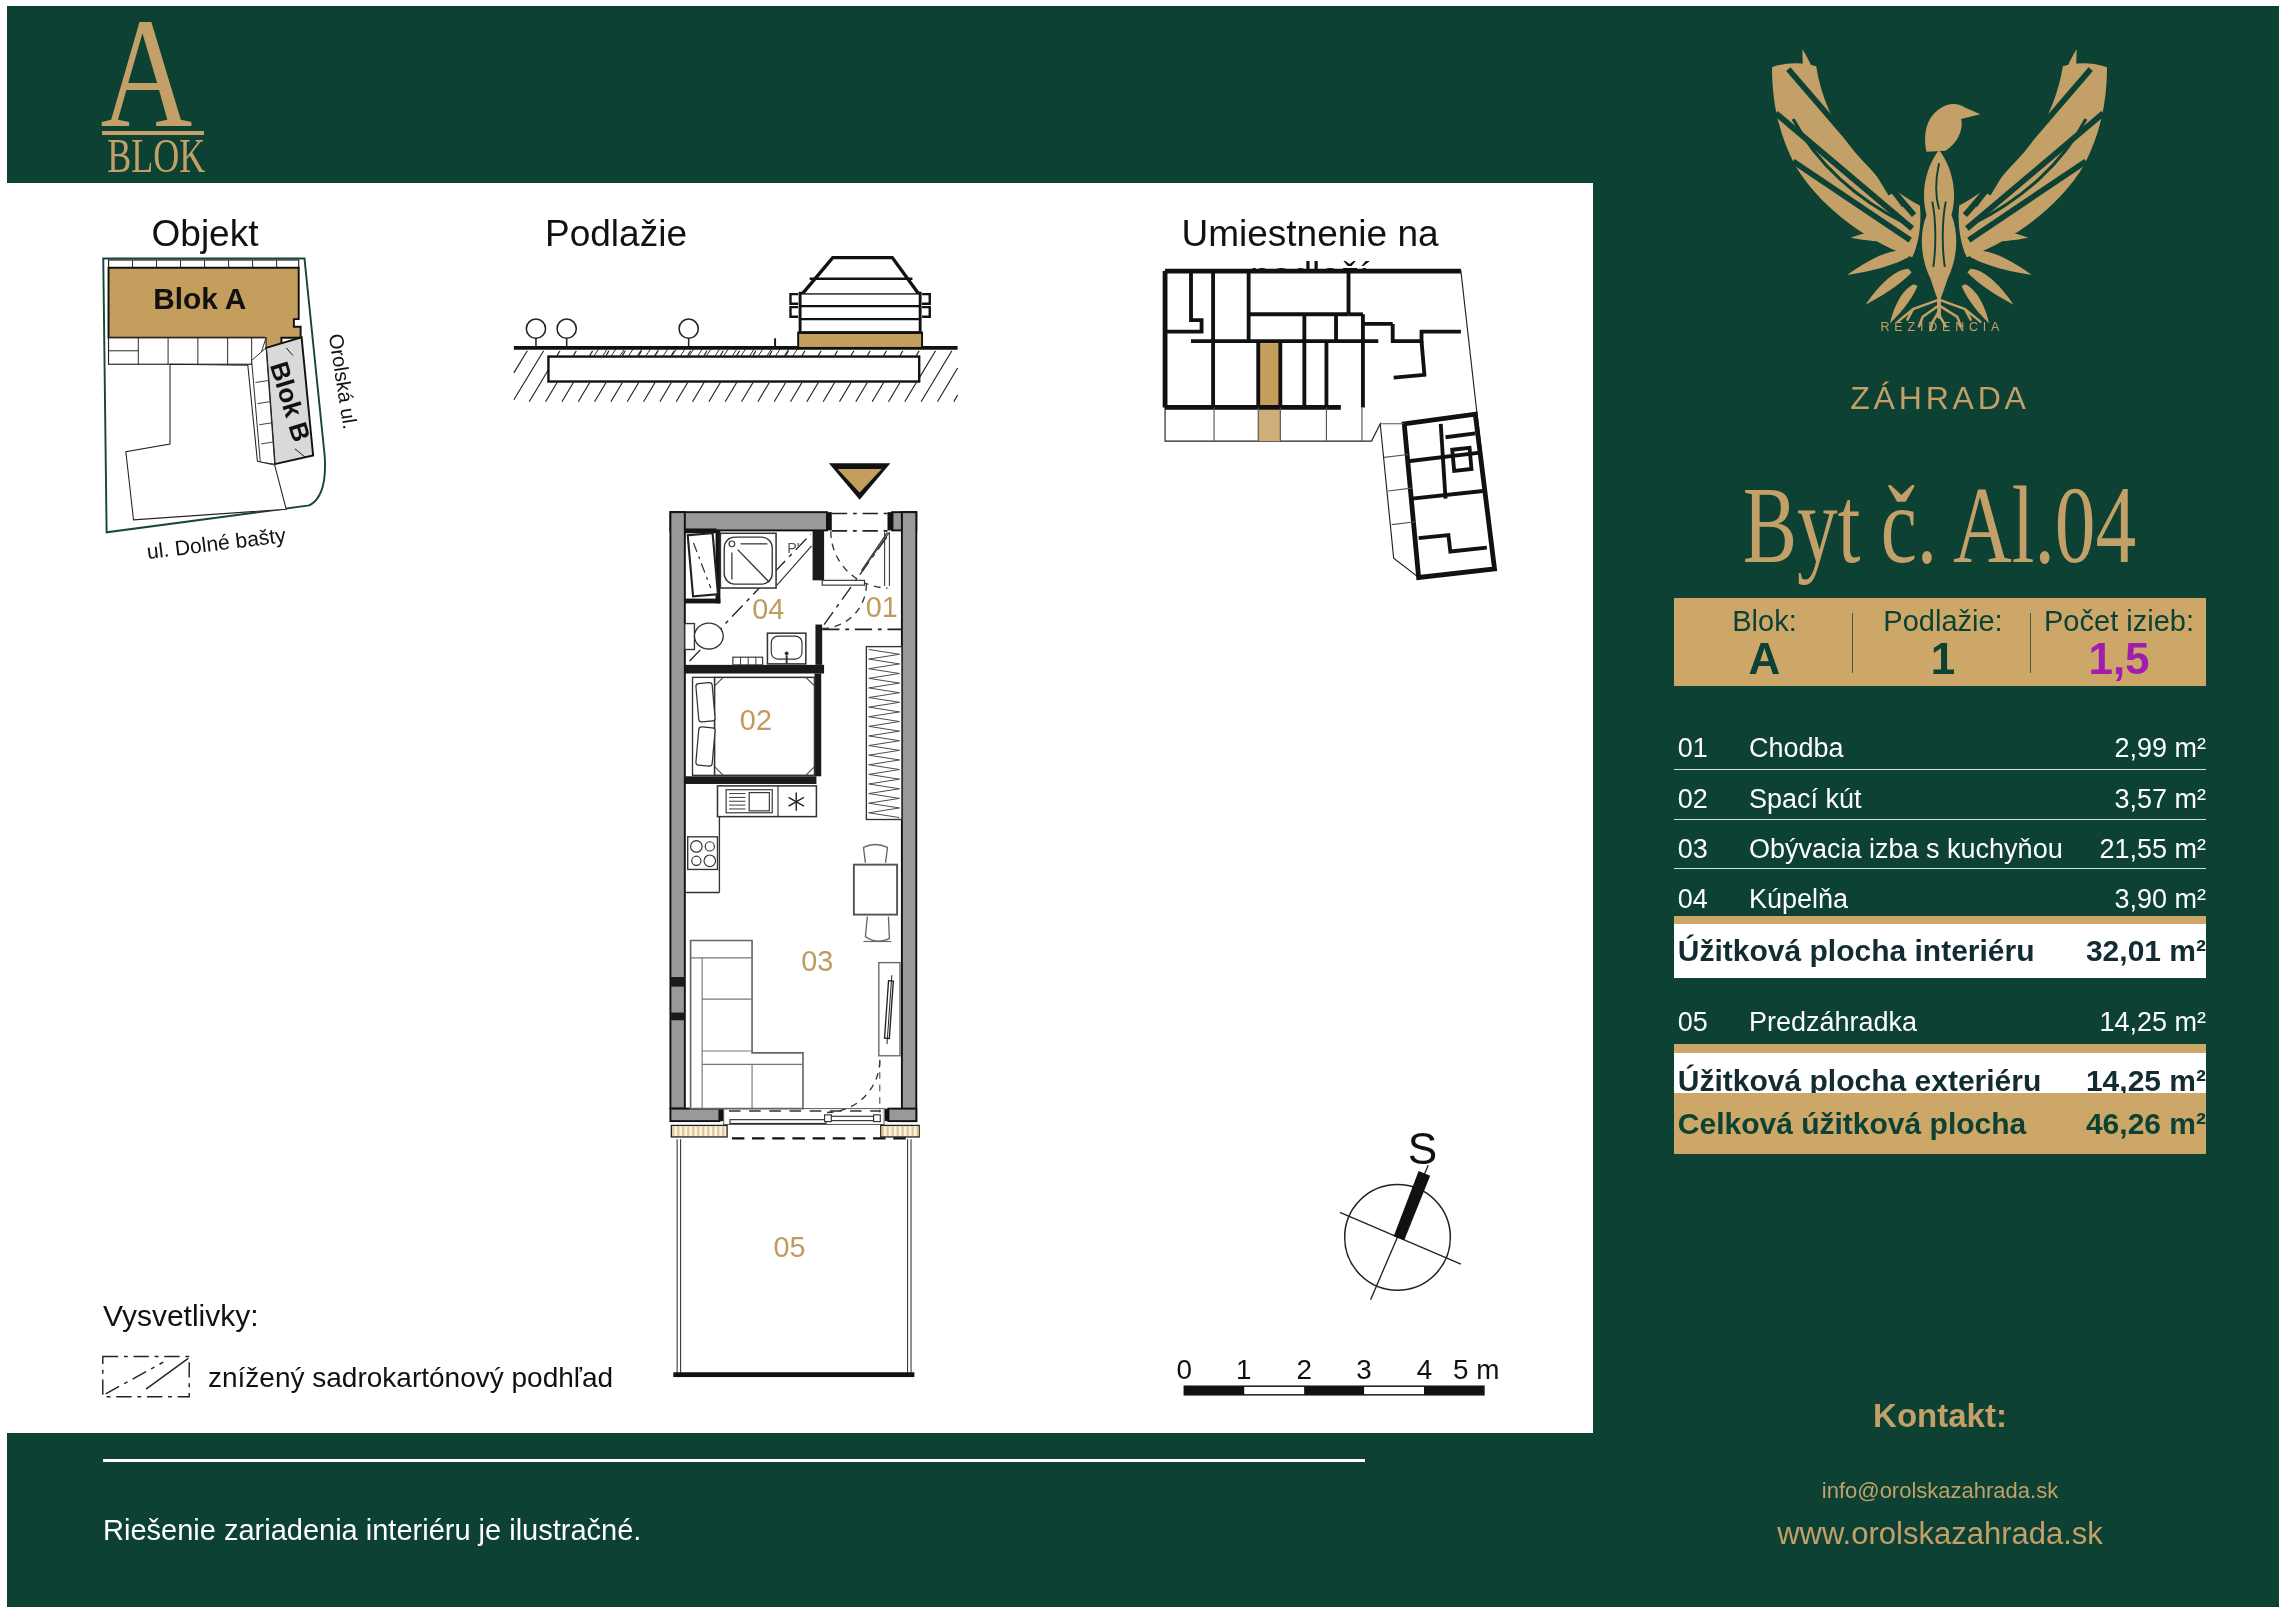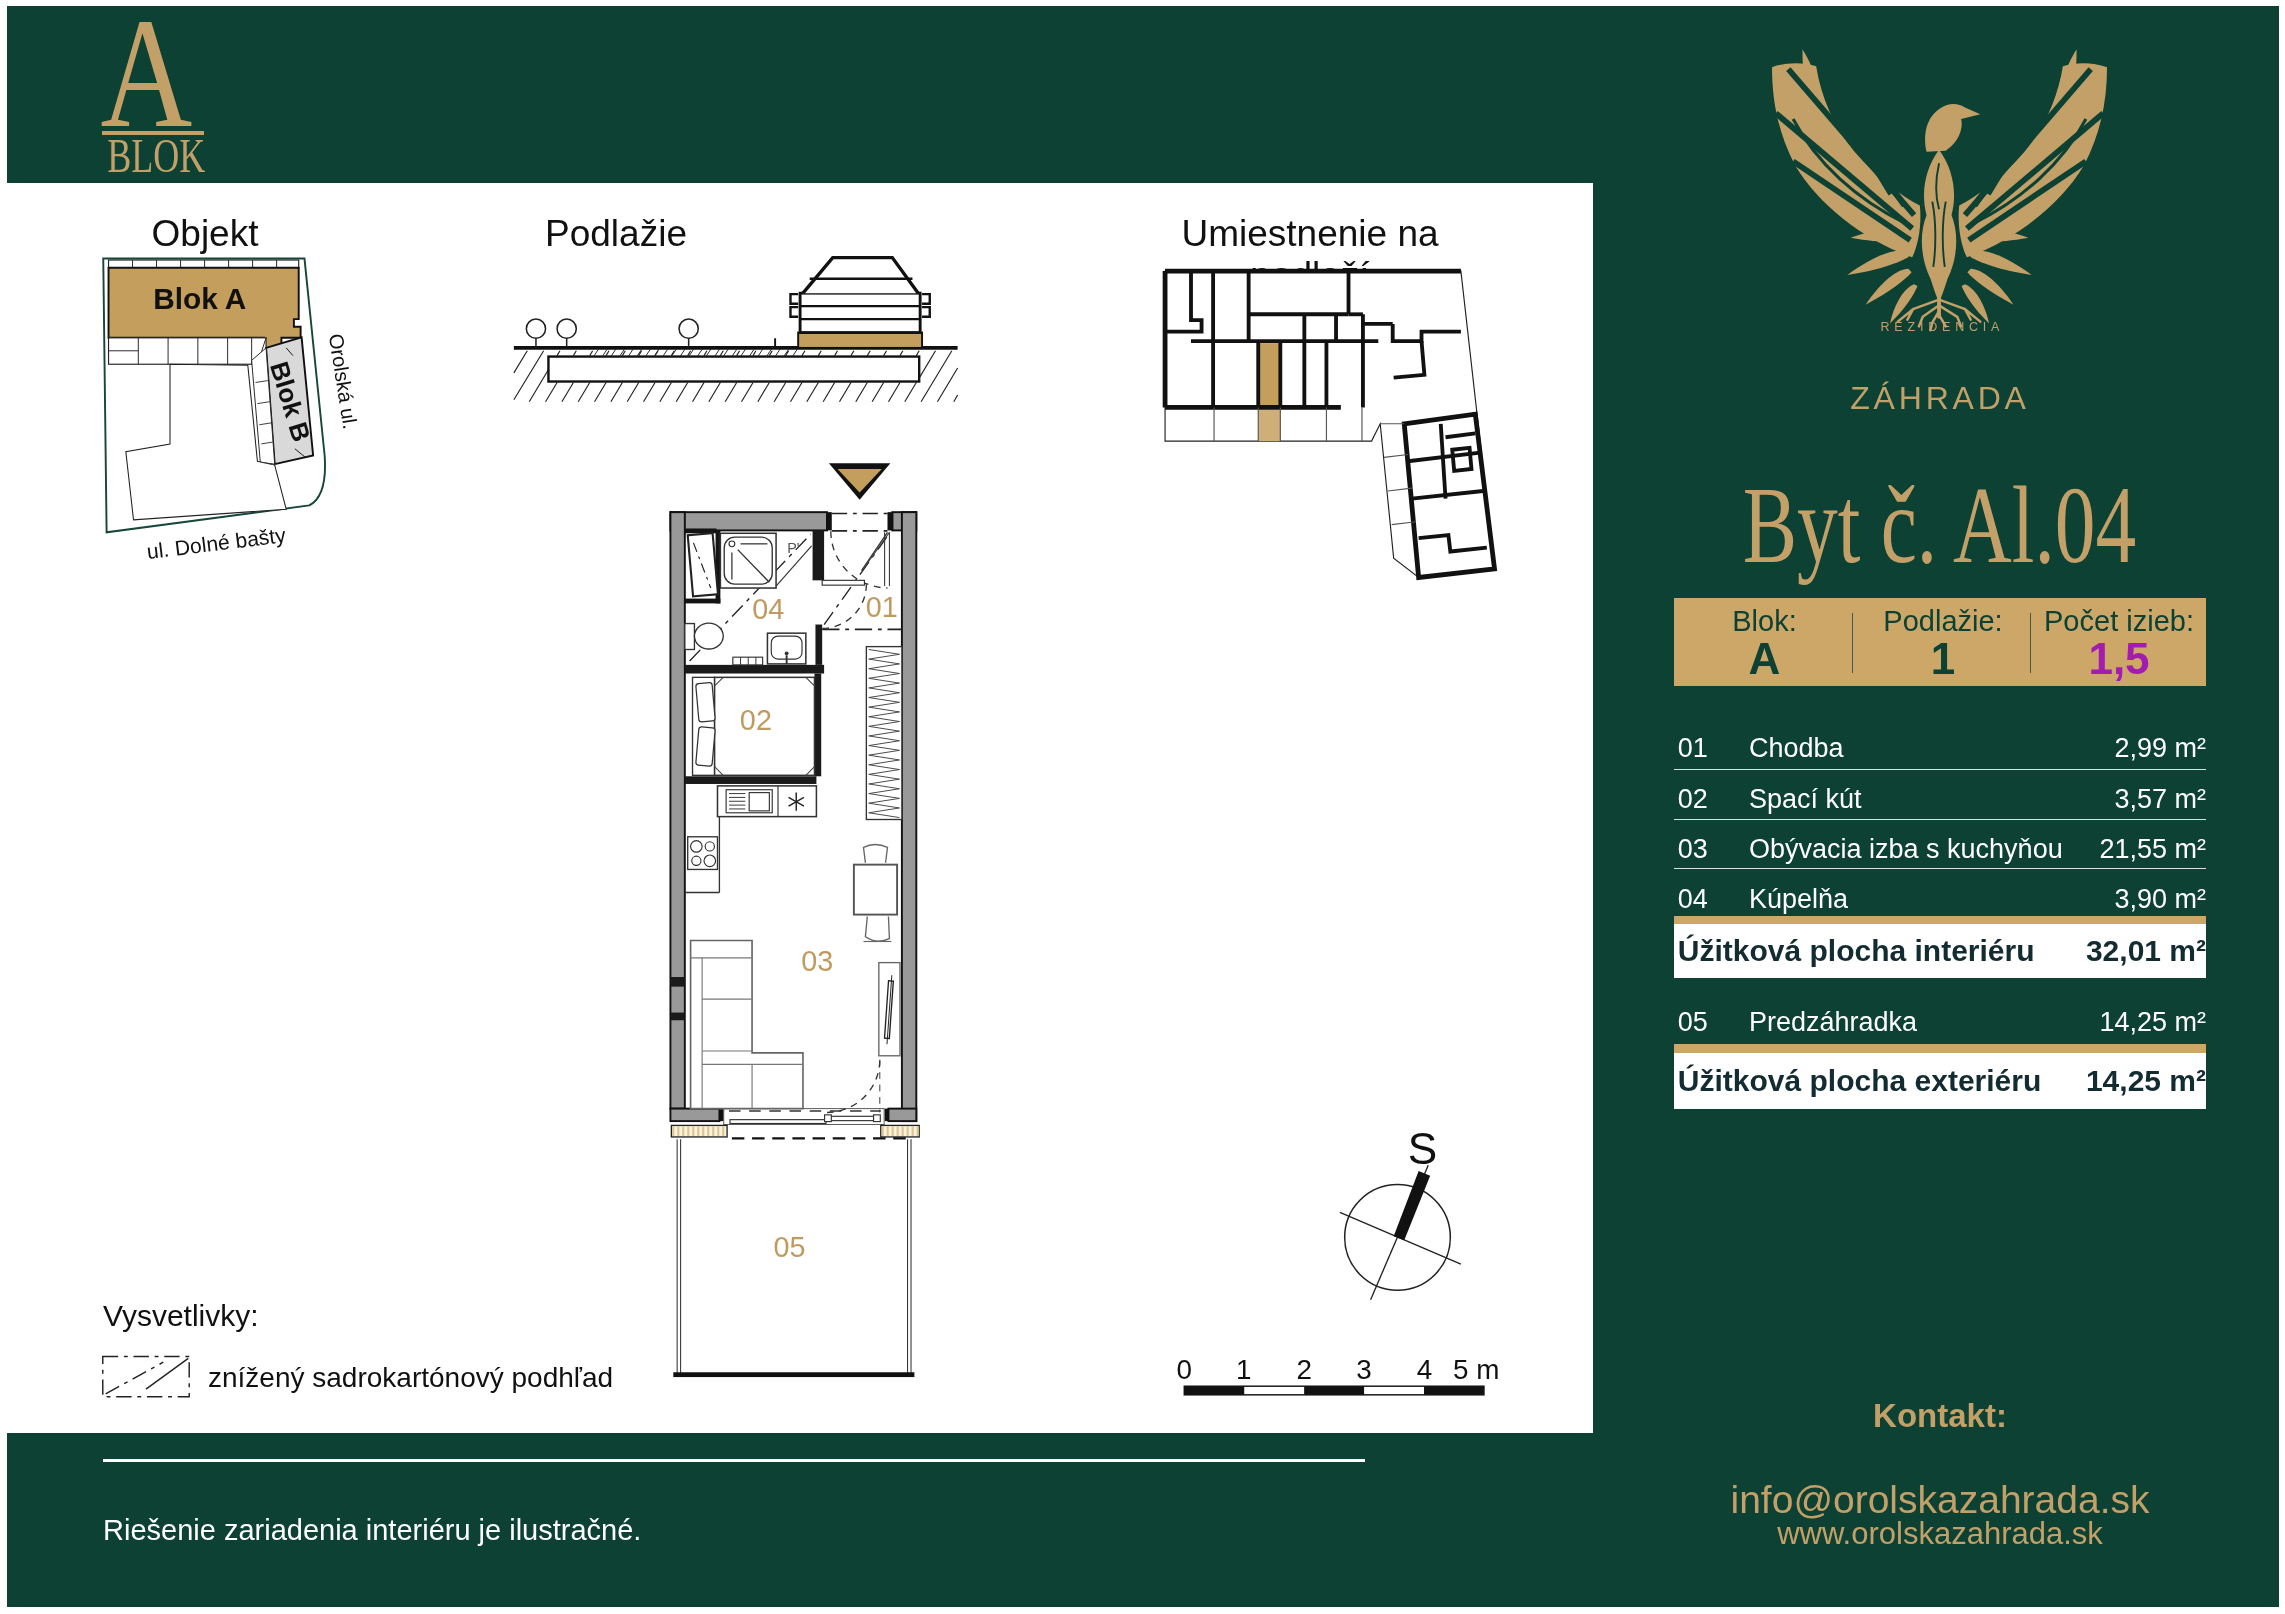--- a/index.html
+++ b/index.html
@@ -616,26 +616,30 @@
       <span style="position:absolute;left:75px;">Predzáhradka</span>
       <span style="position:absolute;right:0px;">14,25 m²</span>
     </div>
 
   <div class="abs" style="left:1674px;top:1044px;width:532px;height:8.6px;background:#cda768;"></div>
     <div class="abs" style="left:1674px;top:1053px;width:532px;height:56px;background:#ffffff;font-weight:bold;font-size:30px;color:#132c31;">
       <span style="position:absolute;left:3.8px;top:50%;transform:translateY(-50%);">Úžitková plocha exteriéru</span>
       <span style="position:absolute;right:0px;top:50%;transform:translateY(-50%);">14,25 m²</span>
     </div>
 
+  <div class="abs" style="left:1674px;top:1093px;width:532px;height:61px;background:#cda768;font-weight:bold;font-size:30px;color:#0c4134;">
+      <span style="position:absolute;left:3.8px;top:50%;transform:translateY(-50%);">Celková úžitková plocha</span>
+      <span style="position:absolute;right:0px;top:50%;transform:translateY(-50%);">46,26 m²</span>
+    </div>
 
   <div class="abs" style="left:103px;top:1299px;font-size:30px;color:#111;">Vysvetlivky:</div>
 
   <div class="abs" style="left:208px;top:1362px;font-size:28px;color:#111;">znížený sadrokartónový podhľad</div>
 
   <div class="abs" style="left:1674px;top:1397px;width:532px;text-align:center;font-size:33px;font-weight:bold;color:#c2a067;">Kontakt:</div>
-  <div class="abs" style="left:1674px;top:1478px;width:532px;text-align:center;font-size:39px;color:#c2a067;">info@orolskazahrada.sk</div>
+  <div class="abs" style="left:1674px;top:1478px;width:532px;text-align:center;font-size:22px;color:#c2a067;">info@orolskazahrada.sk</div>
   <div class="abs" style="left:1674px;top:1516px;width:532px;text-align:center;font-size:31px;color:#c2a067;">www.orolskazahrada.sk</div>
 
   <div class="abs" style="left:103px;top:1459px;width:1262px;height:2.9px;background:#ffffff;"></div>
 
   <div class="abs" style="left:103px;top:1514px;font-size:29px;color:#ffffff;">Riešenie zariadenia interiéru je ilustračné.</div>
 </div>
 
 
 </body></html>

